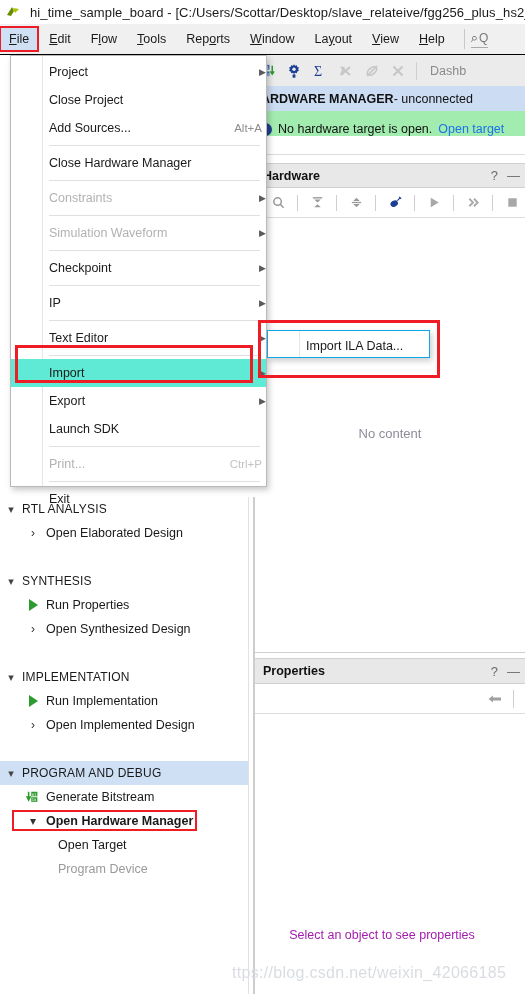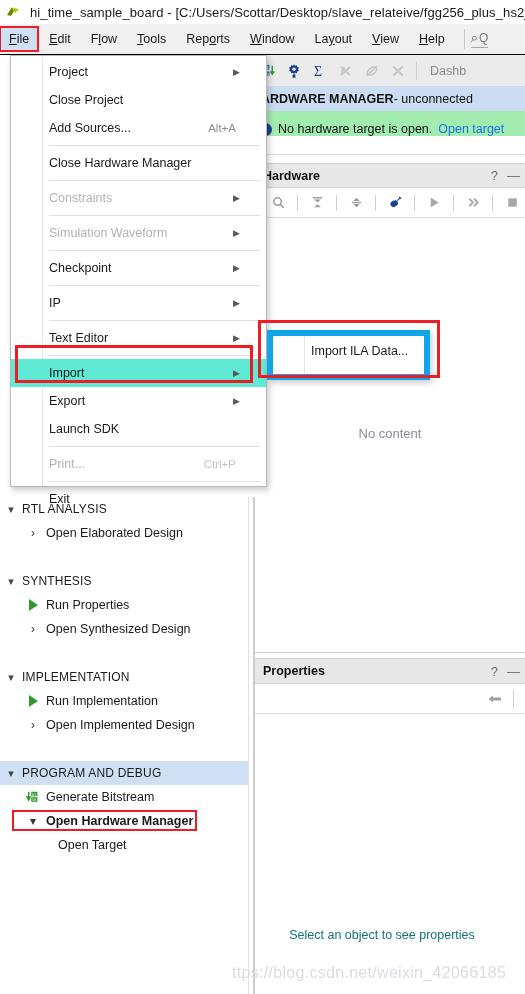--- a/index.html
+++ b/index.html
@@ -202,21 +202,21 @@
     padding-right: 6px;
   }
   .props-body {
     position: absolute; left: 255px; top: 714px;
     width: 270px; height: 280px;
     background: #ffffff;
   }
   .props-msg {
     position: absolute; left: 0; right: 16px; top: 214px;
     text-align: center;
-    font-size: 12.5px; color: #0f766e;
+    font-size: 12.5px; color: #a21caf;
   }
 
   
   .pane-divider {
     position: absolute; left: 253px; top: 497px;
     width: 2px; height: 497px;
     background: #cdcdcd;
   }
   .pane-divider2 {
     position: absolute; left: 248px; top: 497px;
@@ -287,21 +287,21 @@
   .dd-gutter {
     position: absolute; left: 0; top: 0;
     width: 31px; height: 100%;
     background: #ffffff;
     border-right: 1px solid #e6e6e6;
   }
   .dd-list { position: relative; z-index: 2; padding-top: 2px; }
   .dd-item {
     height: 28px; display: flex; align-items: center;
     font-size: 12.5px; color: #1a1a1a;
-    padding-left: 38px; padding-right: 26px;
+    padding-left: 38px; padding-right: 0;
     position: relative;
     box-sizing: border-box;
   }
   .dd-item.disabled { color: #b2b2b2; }
   .dd-item.selected { background: #5eead4; justify-content: space-between; }
   .dd-item .shortcut {
     margin-left: auto; font-size: 11.5px; color: #8e8e8e;
     padding-right: 4px;
   }
   .dd-item.disabled .shortcut { color: #c3c3c3; }
@@ -325,23 +325,23 @@
   .submenu-redbox {
     position: absolute; left: 258px; top: 320px;
     width: 182px; height: 58px;
     border: 3px solid #ee1c25;
     box-sizing: border-box;
     z-index: 60;
     pointer-events: none;
   }
   .submenu {
     position: absolute; left: 267px; top: 330px;
-    width: 163px; height: 50px;
-    background: #ffffff;
-    border: 6px solid #0ea5e9;
+    width: 163px; height: 28px;
+    background: #ffffff;
+    border: 1px solid #0ea5e9;
     box-shadow: 2px 3px 6px rgba(0,0,0,0.20);
     z-index: 50;
     box-sizing: border-box;
   }
   .submenu .sm-gutter {
     position: absolute; left: 0; top: 0;
     width: 31px; height: 100%;
     border-right: 1px solid #e6e6e6;
   }
   .sm-item {
@@ -608,20 +608,23 @@
     <div class="fn-item bold boxed">
       <span class="redbox"></span>
       <span class="ic">
           <span class="chev-r">▾</span>
         </span>
       <span class="lbl">Open Hardware Manager</span>
     </div>
     <div class="fn-item deep">
       <span class="lbl">Open Target</span>
     </div>
+    <div class="fn-item deep dim">
+      <span class="lbl">Program Device</span>
+    </div>
   </div>
 
   <div class="submenu-redbox"></div>
   <div class="submenu">
     <div class="sm-gutter"></div>
     <div class="sm-item">
       <span>Import ILA Data...</span>
     </div>
   </div>
 

